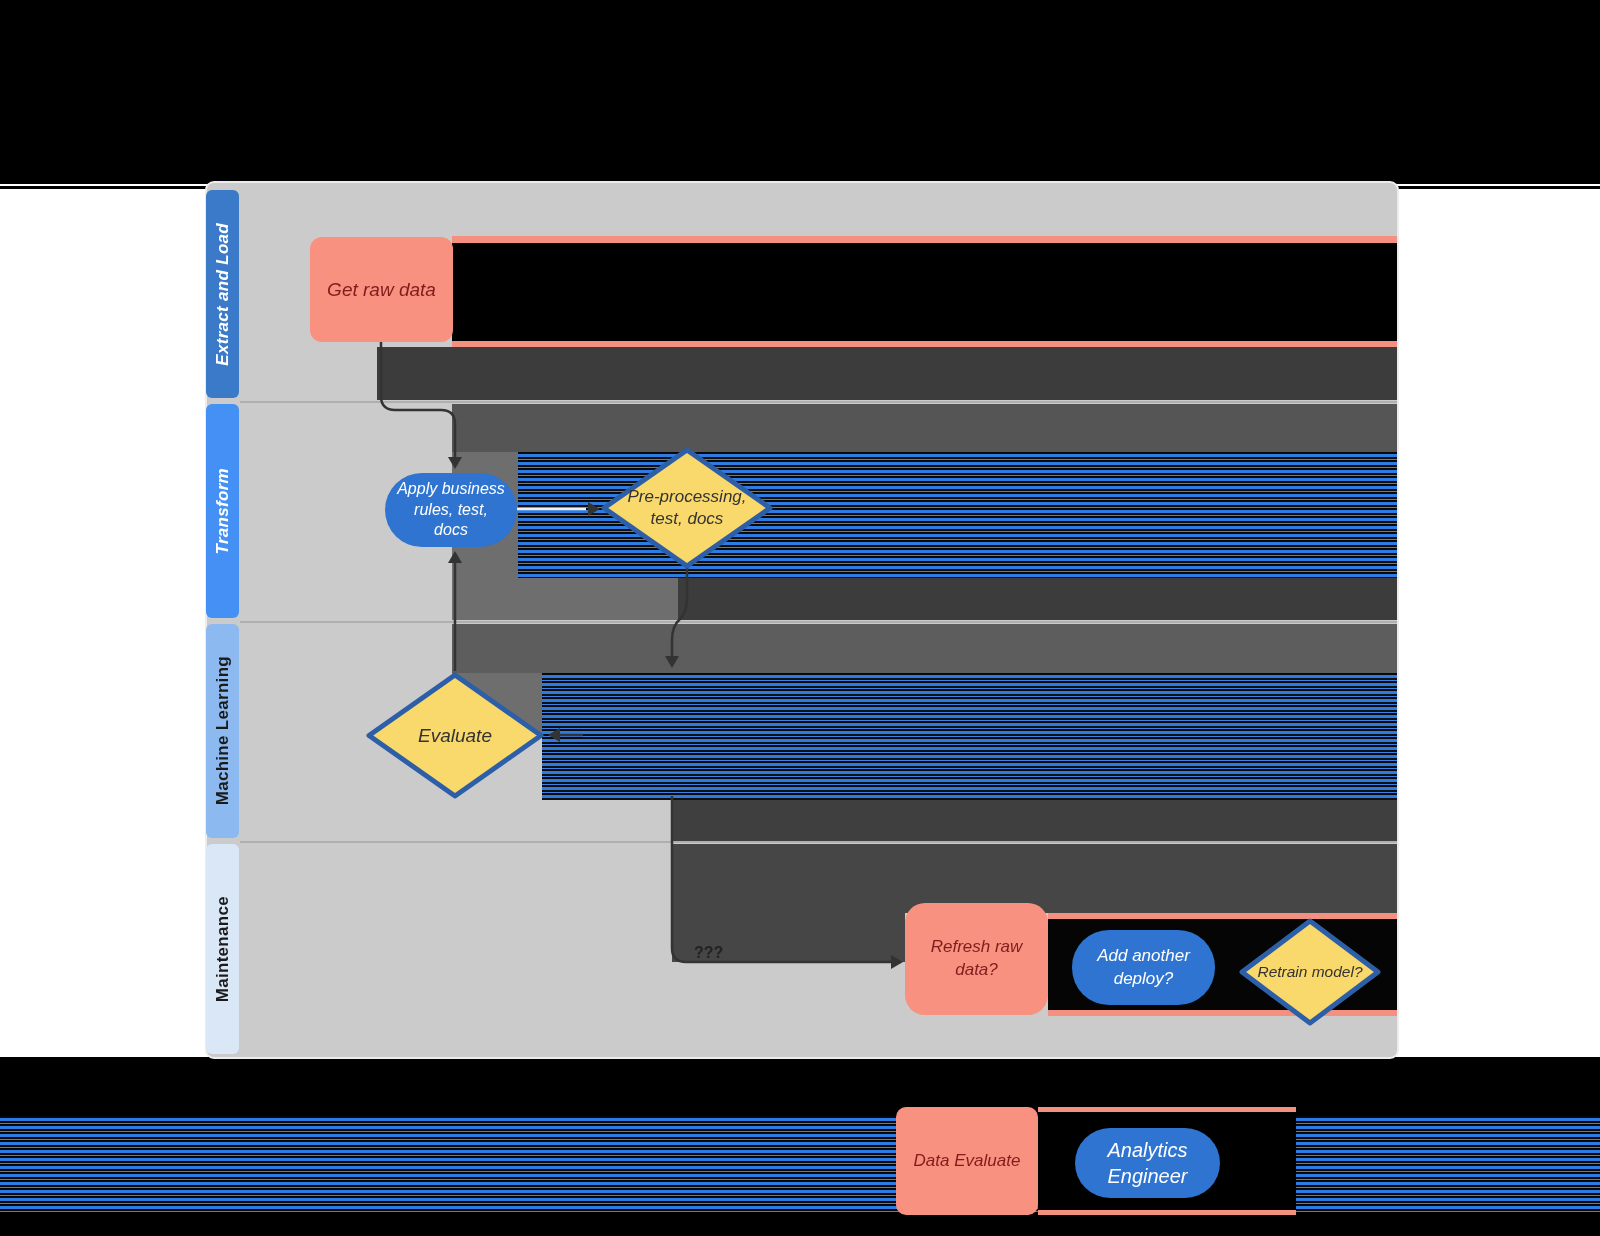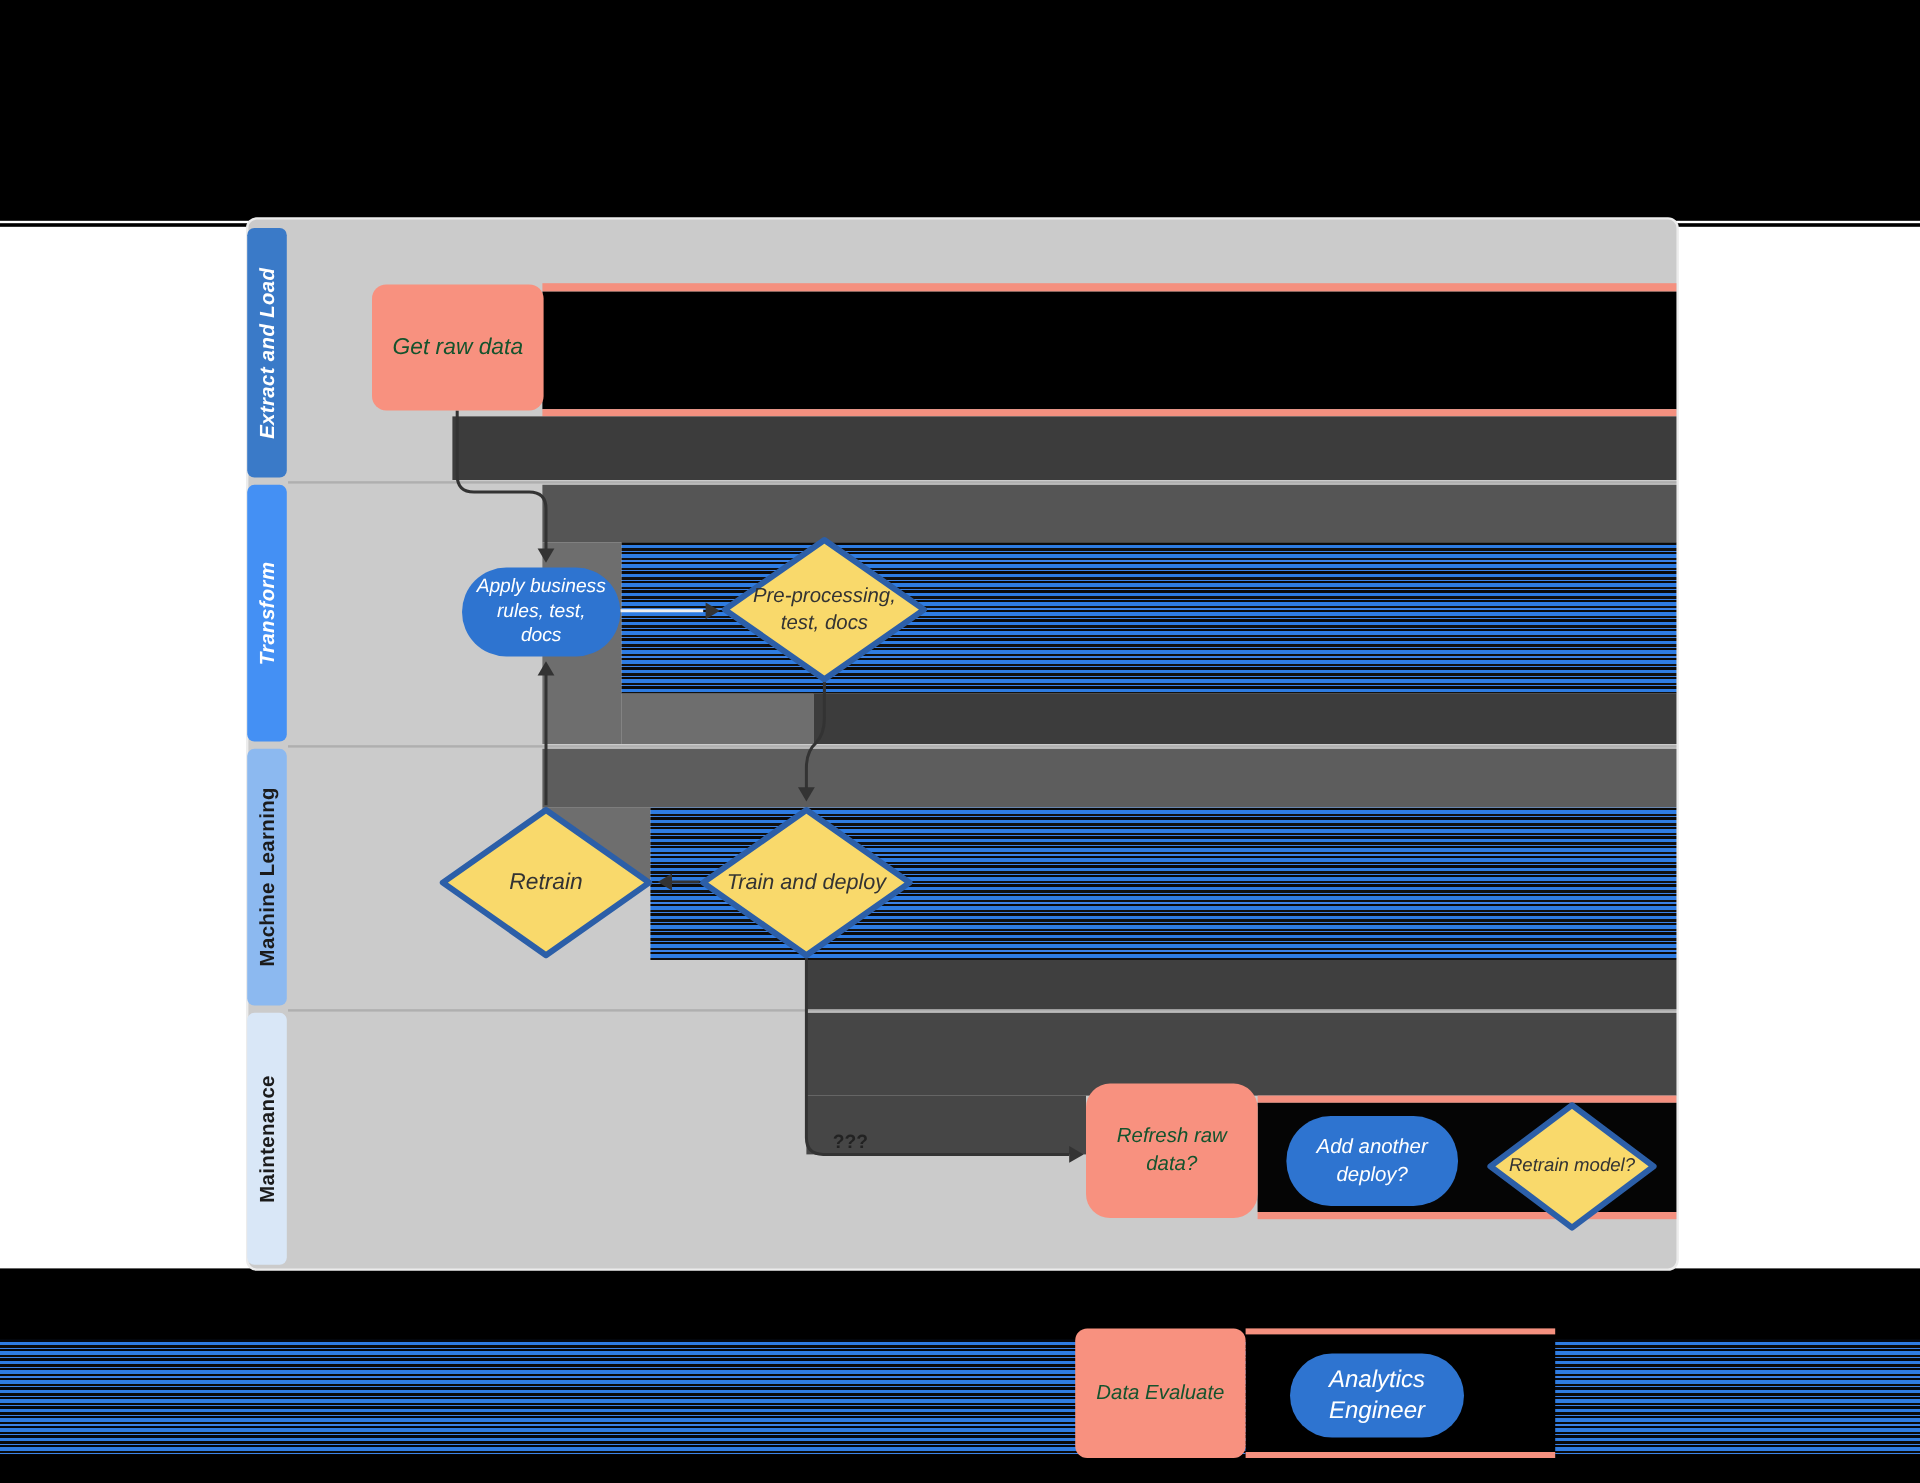--- a/index.html
+++ b/index.html
@@ -26,21 +26,21 @@
   .hdr-3{top:624px;height:214px;background:#8cb9f0;}
   .hdr-4{top:844px;height:210px;background:#d9e7f7;}
   .hdr-3 span,.hdr-4 span{color:#1b1b1b;}
   
   .band{position:absolute;}
   .stripes{background:repeating-linear-gradient(180deg,#0a0a0a 0 2px,#2e7ce2 2px 5px,#101010 5px 7px,#3b82e6 7px 8px);}
   .salmon-line{background:#f4907f;}
   
   .node{position:absolute;display:flex;align-items:center;justify-content:center;text-align:center;
         font-style:italic;white-space:pre-line;}
-  .proc{background:#f8917f;color:#14532d;}
+  .proc{background:#f8917f;color:#7f1d1d;}
   .stadium{background:#2e74d0;color:#fff;}
   .diamond-box{position:absolute;}
   .diamond-box svg{position:absolute;left:0;top:0;}
   .diamond-label{position:absolute;left:0;top:0;right:0;bottom:0;display:flex;align-items:center;
         justify-content:center;text-align:center;font-style:italic;color:#333;white-space:pre-line;}
   .edge-label{position:absolute;font-size:16px;font-weight:bold;color:#222;}
   svg.wires{position:absolute;left:0;top:0;pointer-events:none;}
 </style>
 </head>
 <body>
@@ -127,29 +127,23 @@
       <polygon points="87,4 170,62 87,120 4,62" fill="#f9d96b" stroke="#2c5fa8" stroke-width="5" stroke-linejoin="round"></polygon>
       </svg>
     <div class="diamond-label" style="font-size:17px;line-height:1.3">Pre-processing,
 test, docs</div>
   </div>
 
   <div class="diamond-box" style="left:365px;top:671px;width:180px;height:129px">
     <svg width="180" height="129">
       <polygon points="90,4 176,64.5 90,125 4,64.5" fill="#f9d96b" stroke="#2c5fa8" stroke-width="5" stroke-linejoin="round"></polygon>
       </svg>
-    <div class="diamond-label" style="font-size:19px">Retrain</div>
+    <div class="diamond-label" style="font-size:19px">Evaluate</div>
   </div>
 
-  <div class="diamond-box" style="left:582px;top:671px;width:180px;height:129px">
-    <svg width="180" height="129">
-      <polygon points="90,4 176,64.5 90,125 4,64.5" fill="#f9d96b" stroke="#2c5fa8" stroke-width="5" stroke-linejoin="round"></polygon>
-      </svg>
-    <div class="diamond-label" style="font-size:18px">Train and deploy</div>
-  </div>
 
   <div class="node proc" style="left:905px;top:903px;width:143px;height:112px;border-radius:20px;font-size:17px;line-height:1.35">Refresh raw
 data?</div>
 
   <div class="node stadium" style="left:1072px;top:930px;width:143px;height:75px;border-radius:37px;font-size:17px;line-height:1.3">Add another
 deploy?</div>
 
   <div class="diamond-box" style="left:1238px;top:917px;width:144px;height:110px">
     <svg width="144" height="110">
       <polygon points="72,4 140,55 72,106 4,55" fill="#f9d96b" stroke="#2c5fa8" stroke-width="5" stroke-linejoin="round"></polygon>

